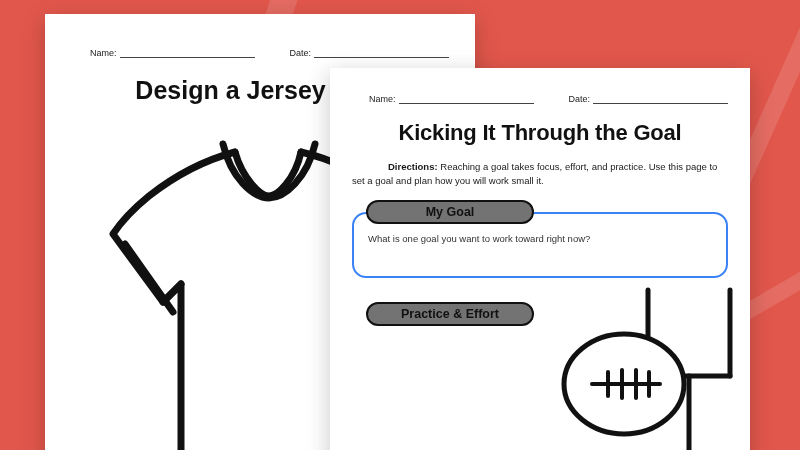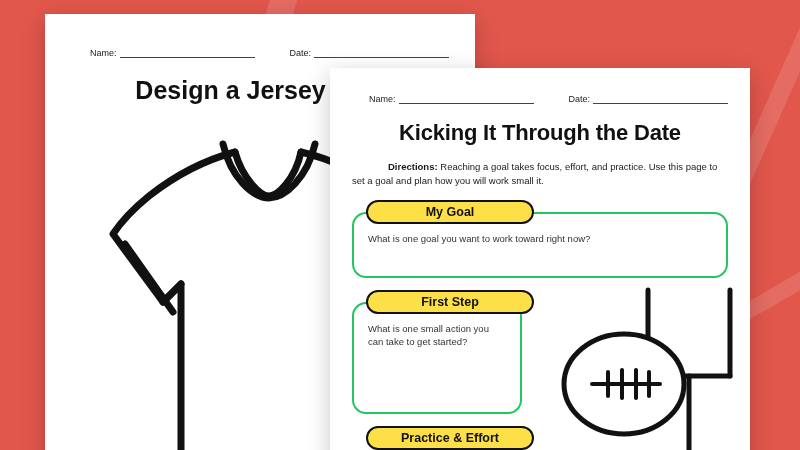--- a/index.html
+++ b/index.html
@@ -144,30 +144,30 @@
   .section { margin-top: 12px; position: relative; }
   .pill {
     position: relative;
     z-index: 3;
     display: inline-block;
     min-width: 120px;
     text-align: center;
     padding: 3px 22px;
     border: 2px solid #111;
     border-radius: 14px;
-    background: #fde047;
+    background: #737373;
     font-size: 12.5px;
     font-weight: bold;
     color: #111;
     margin-left: 14px;
   }
   .box {
     position: relative;
     margin-top: -12px;
-    border: 2px solid #22c55e;
+    border: 2px solid #3b82f6;
     border-radius: 14px;
     background: #fff;
     padding: 18px 14px 10px 14px;
     font-size: 9.5px;
     color: #333;
     line-height: 1.4;
   }
   .box.short { min-height: 34px; }
   .box.tall  { min-height: 112px; width: 170px; box-sizing: border-box; }
   .box .prompt { display: block; max-width: 95%; }
@@ -225,41 +225,35 @@
     <div class="front-inner">
 
       <div class="namedate">
         <span class="nd-label">Name:</span>
         <span class="nd-rule"></span>
         <span class="nd-gap"></span>
         <span class="nd-label">Date:</span>
         <span class="nd-rule"></span>
       </div>
 
-      <div class="front-title">Kicking It Through the Date</div>
+      <div class="front-title">Kicking It Through the Goal</div>
 
       <div class="directions">
         <b>Directions:</b><span> Reaching a goal takes focus, effort, and practice. Use this page to set a goal and plan how you will work small it.</span>
       </div>
 
       <div class="section">
         <div class="pill">My Goal</div>
         <div class="box short">
           <span class="prompt">What is one goal you want to work toward right now?</span>
         </div>
       </div>
 
       <div class="section">
         <div class="row-split">
-          <div class="left">
-            <div class="pill">First Step</div>
-            <div class="box tall">
-              <span class="prompt">What is one small action you can take to get started?</span>
-            </div>
-          </div>
 
           <div class="football-art">
             <svg viewBox="0 0 215 175" width="215" height="175" xmlns="http://www.w3.org/2000/svg">
               <g fill="none" stroke="#111" stroke-width="5" stroke-linecap="round" stroke-linejoin="round">
 
                 <path d="M100 6 L100 92"></path>
                 <path d="M182 6 L182 92"></path>
                 <path d="M100 92 L182 92"></path>
                 <path d="M141 92 L141 170"></path>
                 <path d="M112 170 L170 170"></path>

